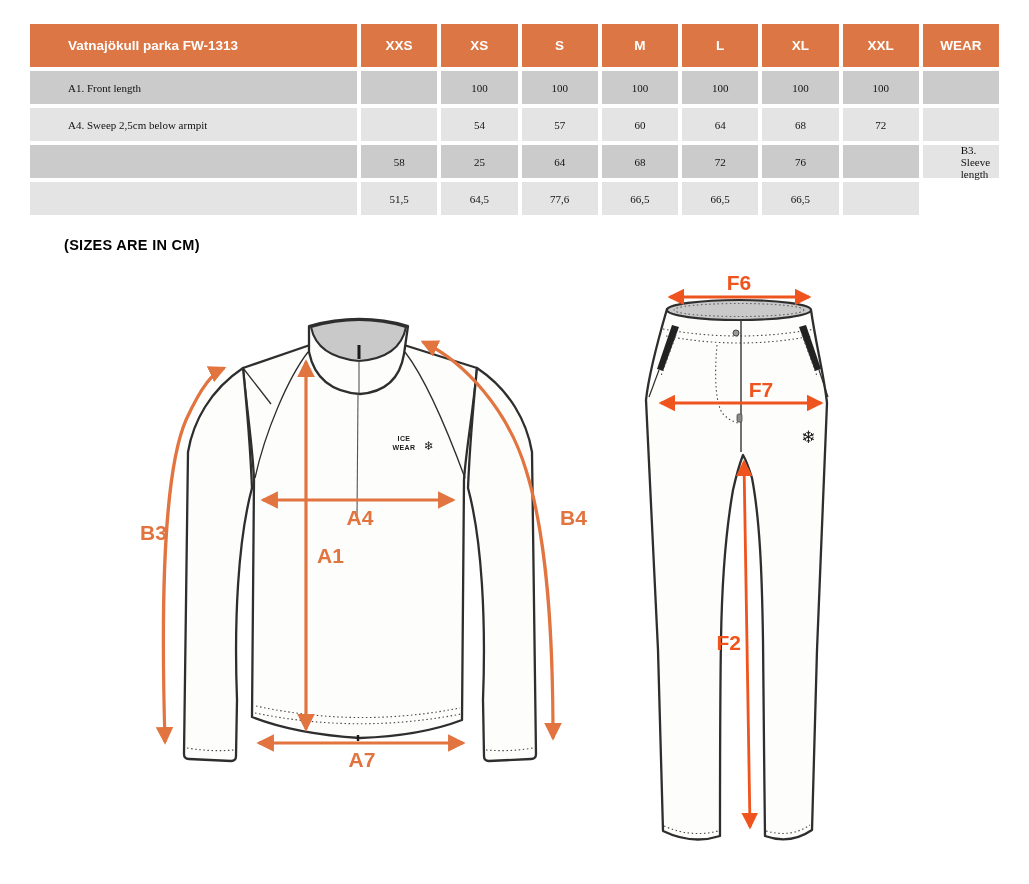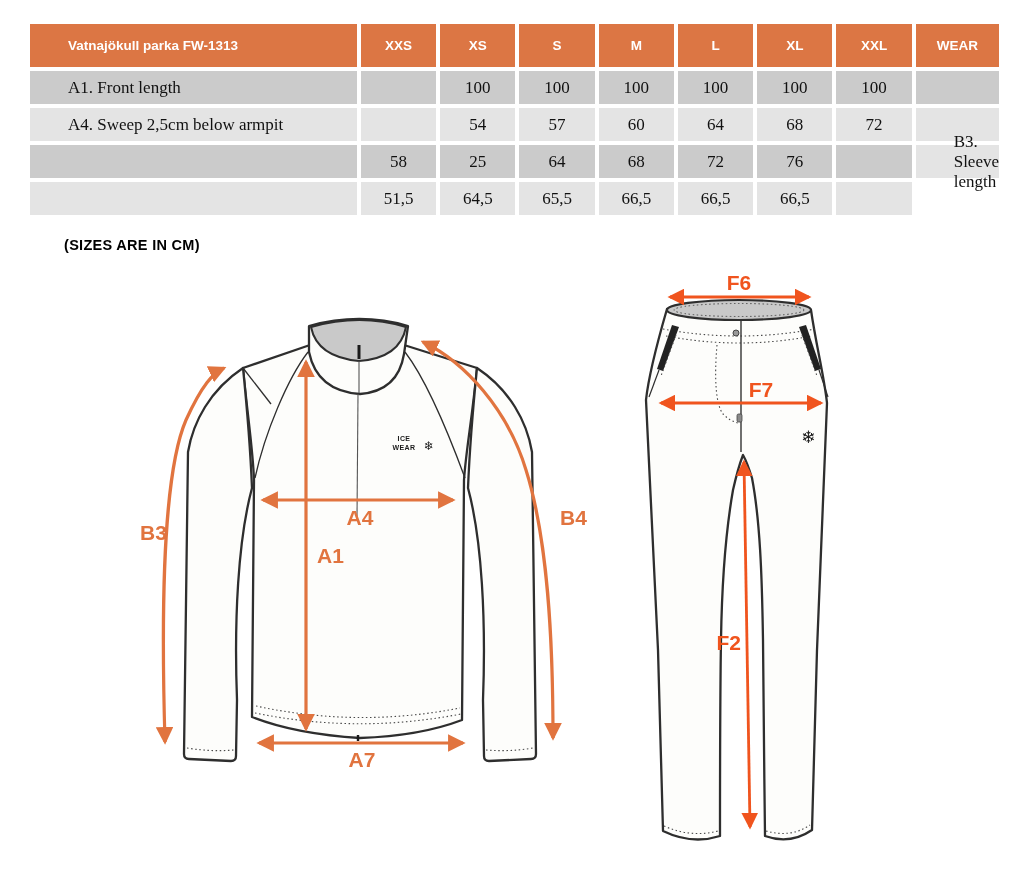--- a/index.html
+++ b/index.html
@@ -5,21 +5,21 @@
   html,body{margin:0;padding:0;background:#fff;}
   .page{position:relative;width:1029px;height:872px;background:#fff;overflow:hidden;
         font-family:"Liberation Sans",sans-serif;}
   
   .size-table{position:absolute;left:30px;top:24px;width:969px;
               display:grid;grid-template-columns:327px repeat(8,1fr);
               grid-template-rows:43px repeat(4,33px);gap:4px;background:#fff;}
   .th{background:#DC7644;color:#fff;font-weight:bold;font-size:13.5px;
       display:flex;align-items:center;justify-content:center;}
   .th-title{justify-content:flex-start;padding-left:38px;}
-  .cell{font-family:"Liberation Serif",serif;font-size:17px;color:#111;
+  .cell{font-family:"Liberation Serif",serif;font-size:11px;color:#111;
         display:flex;align-items:center;justify-content:center;}
   .cell-label{justify-content:flex-start;padding-left:38px;}
   .r-dark{background:#CBCBCB;}
   .r-light{background:#E4E4E4;}
   
   .sizes-note{position:absolute;left:64px;top:237px;color:#000000;
               font-weight:bold;font-size:14.5px;letter-spacing:.3px;}
   
   .diagram-svg{position:absolute;left:0;top:0;width:1029px;height:884px;}
   .outline{fill:#FDFDFB;stroke:#2E2E2E;stroke-width:2.3;stroke-linejoin:round;}
@@ -74,21 +74,21 @@
     <div class="cell r-dark">64</div>
     <div class="cell r-dark">68</div>
     <div class="cell r-dark">72</div>
     <div class="cell r-dark">76</div>
     <div class="cell r-dark"></div>
 
     <div class="cell cell-label r-light">B3. Sleeve length</div>
     <div class="cell r-light"></div>
     <div class="cell r-light">51,5</div>
     <div class="cell r-light">64,5</div>
-    <div class="cell r-light">65,5</div>
+    <div class="cell r-light">77,6</div>
     <div class="cell r-light">66,5</div>
     <div class="cell r-light">66,5</div>
     <div class="cell r-light">66,5</div>
     <div class="cell r-light"></div>
   </div>
 
   <div class="sizes-note">(SIZES ARE IN CM)</div>
 
   <svg class="diagram-svg" viewBox="0 0 1029 884" xmlns="http://www.w3.org/2000/svg">
     <defs>

